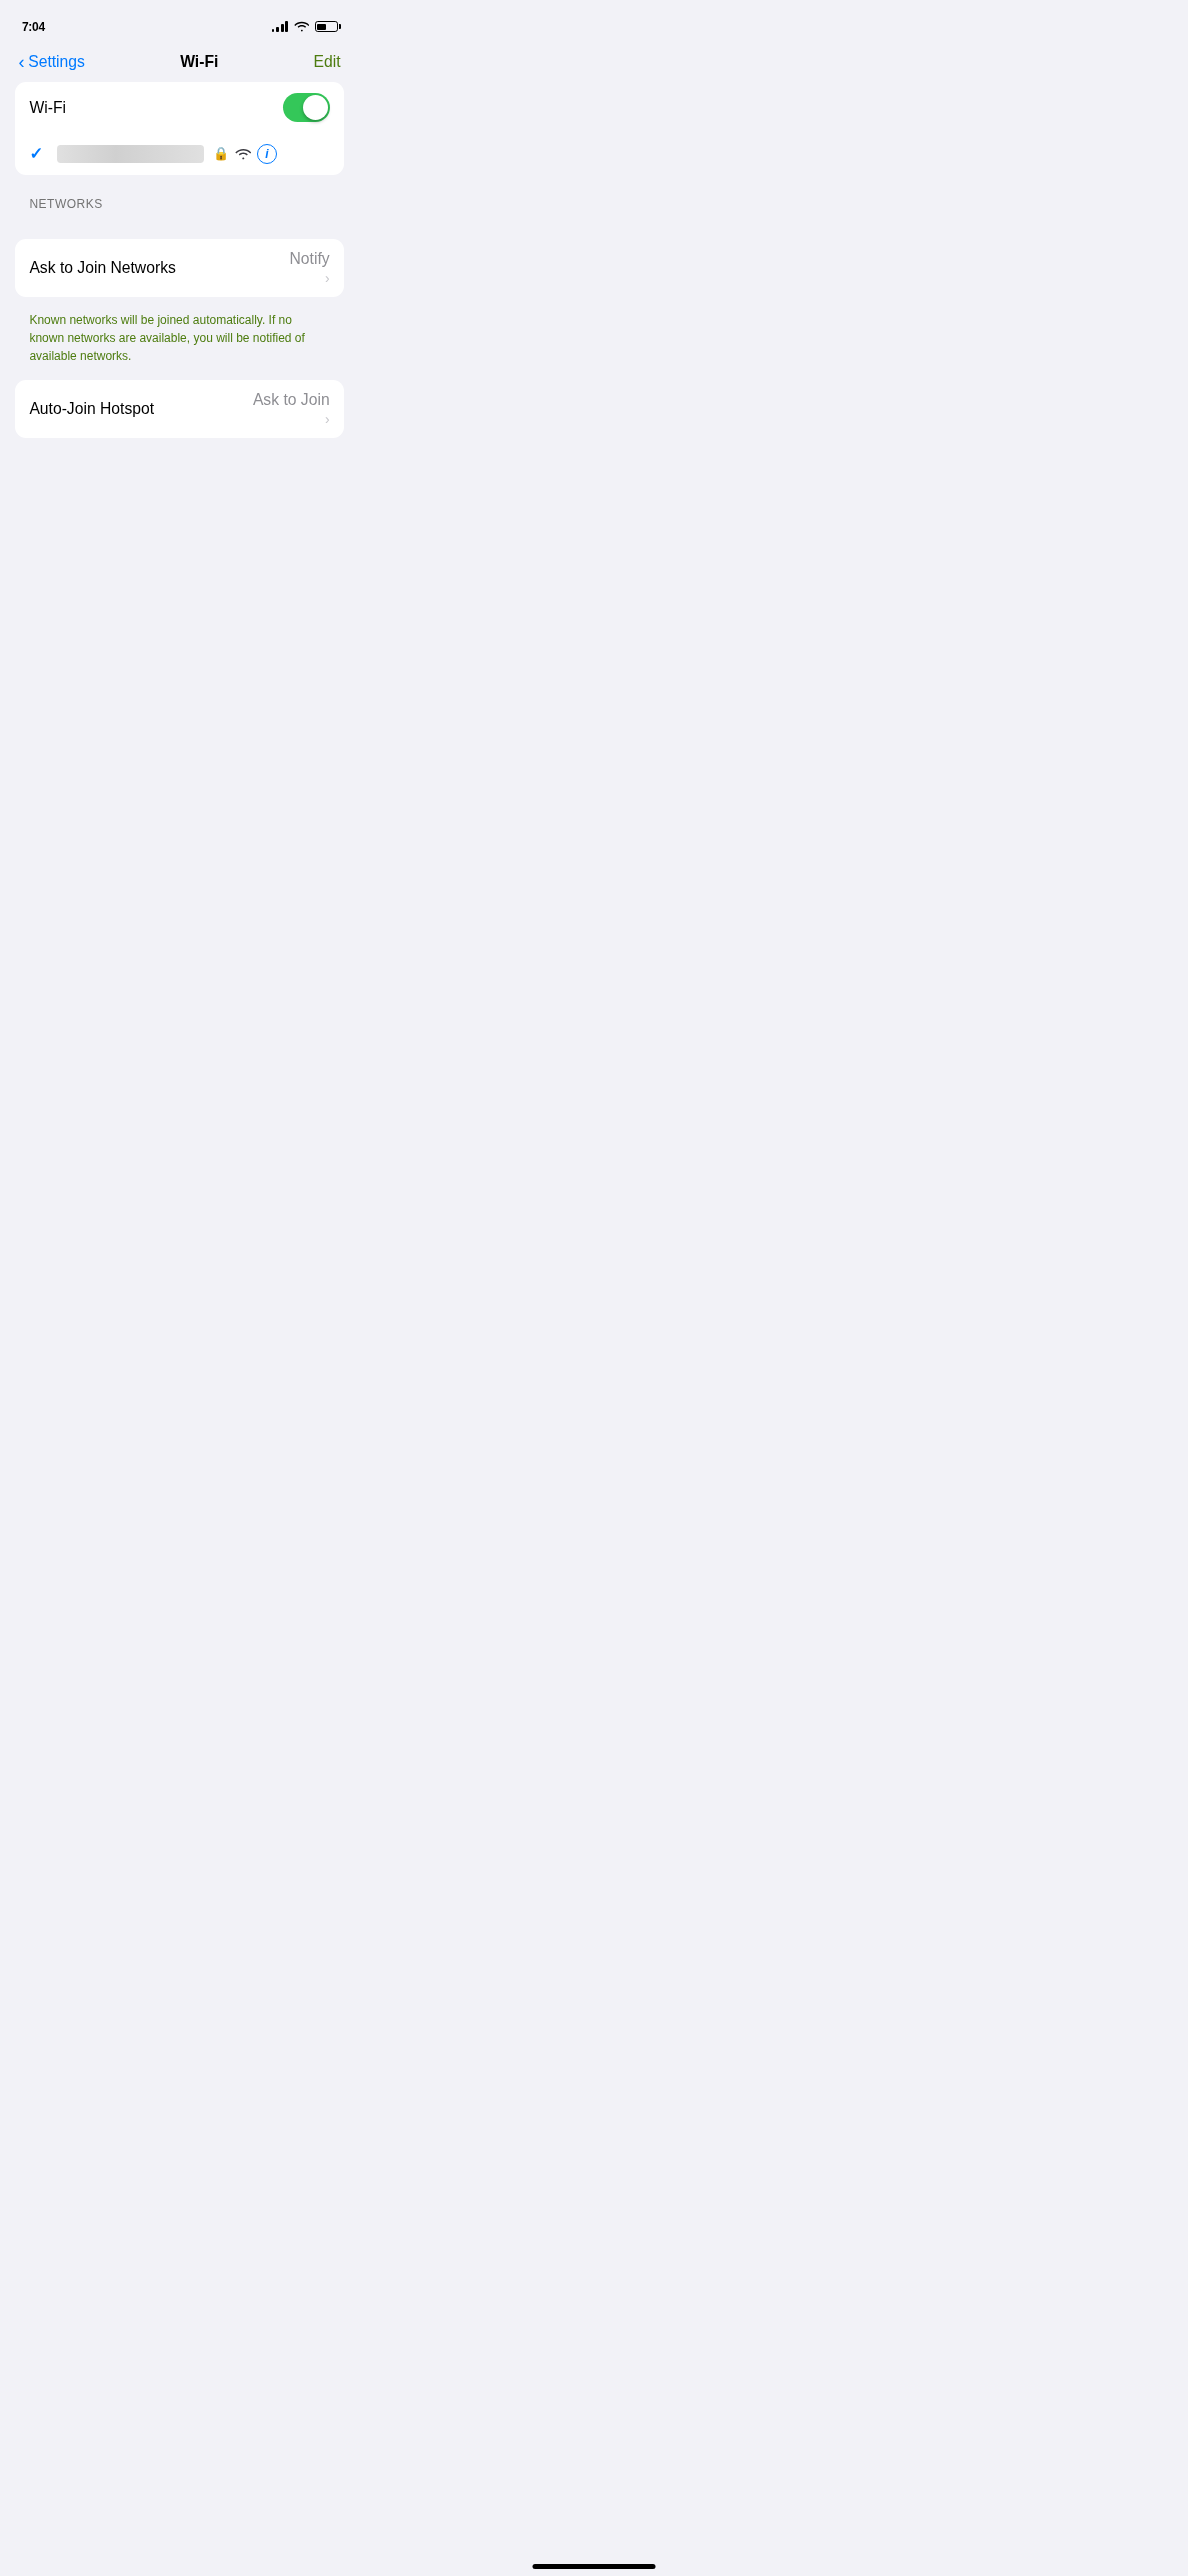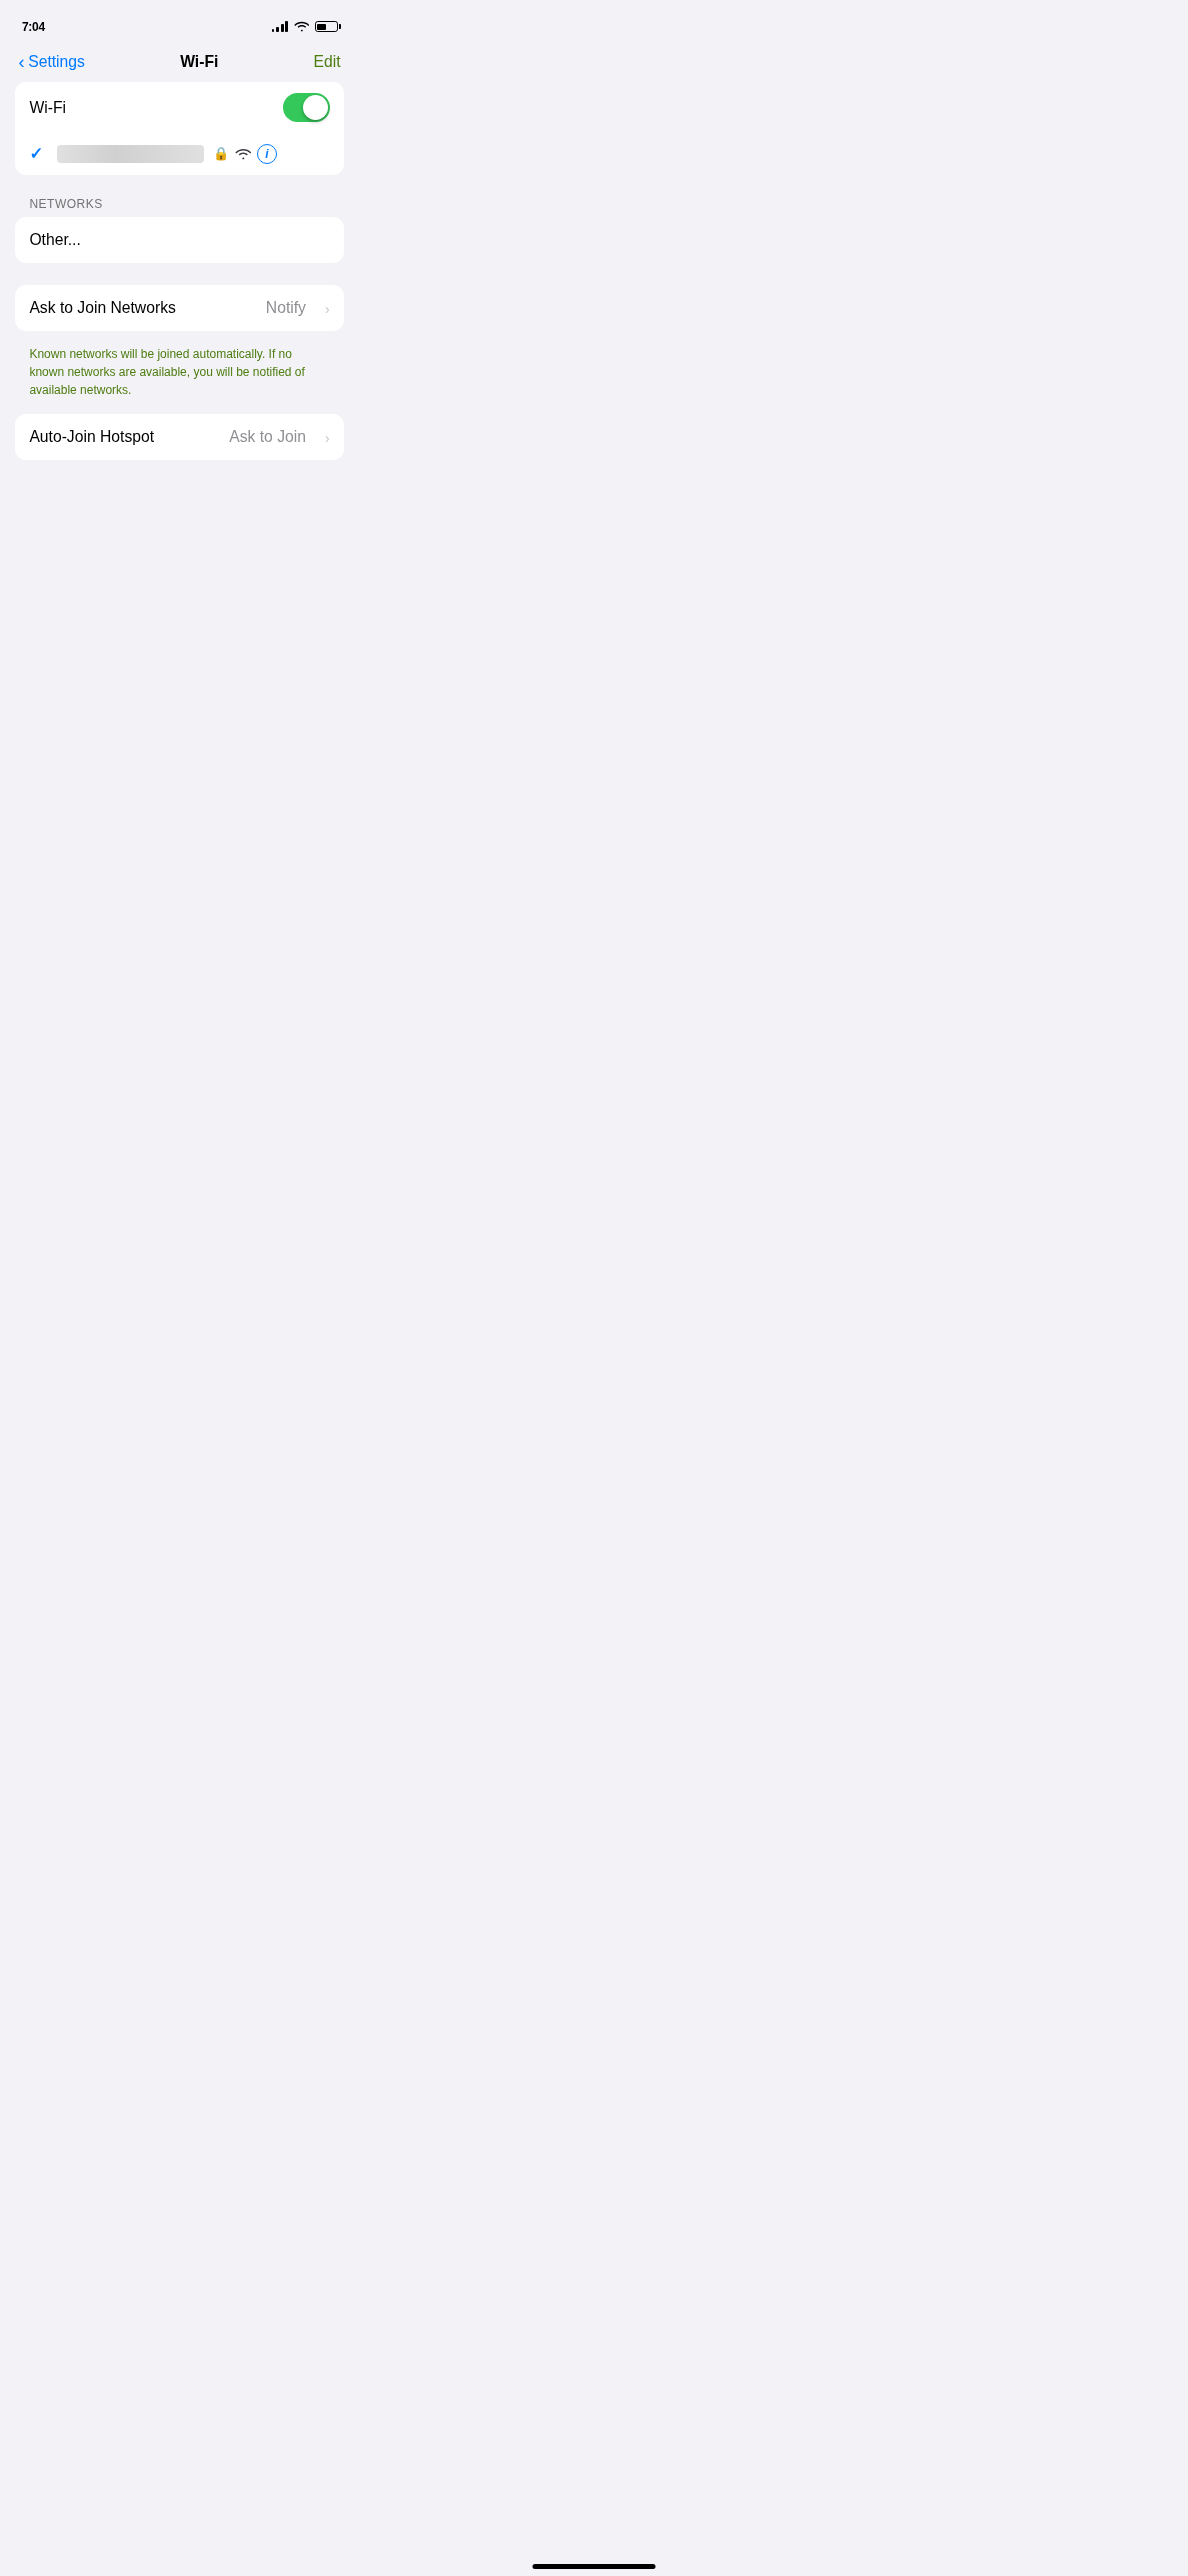--- a/index.html
+++ b/index.html
@@ -226,23 +226,24 @@
       font-size: 12px;
       color: #4d7c0f;
       padding: 7.4px 14.7px 14.7px;
       line-height: 1.5;
     }
 
     
     .row-value {
       display: flex;
       align-items: flex-end;
-      gap: 19px;
+      gap: 2px;
       color: #8e8e93;
       font-size: 15.7px;
+      flex-direction: column;
     }
 
     .chevron-right {
       color: #c7c7cc;
       font-size: 14px;
     }
 
     
     .home-indicator {
       position: fixed;
@@ -312,25 +313,20 @@
           <path d="M8.5 7C9.9 7 11.15 7.57 12.07 8.5L13.13 7.44C11.93 6.23 10.3 5.5 8.5 5.5C6.7 5.5 5.07 6.23 3.87 7.44L4.93 8.5C5.85 7.57 7.1 7 8.5 7Z" fill="#3c3c43"></path>
           <path d="M8.5 3.5C11.3 3.5 13.82 4.64 15.62 6.5L16.68 5.44C14.59 3.29 11.7 2 8.5 2C5.3 2 2.41 3.29 0.32 5.44L1.38 6.5C3.18 4.64 5.7 3.5 8.5 3.5Z" fill="#3c3c43"></path>
         </svg>
         <div class="info-icon">i</div>
       </div>
     </div>
   </div>
 
   <div>
     <div class="section-header">NETWORKS</div>
-    <div class="card">
-      <div class="card-row">
-        <span class="row-label">Other...</span>
-      </div>
-    </div>
   </div>
 
   <div style="margin-top: 22px;">
     <div class="card">
       <div class="card-row">
         <span class="row-label">Ask to Join Networks</span>
         <div class="row-value">
           <span>Notify</span>
           <span class="chevron-right">›</span>
         </div>

